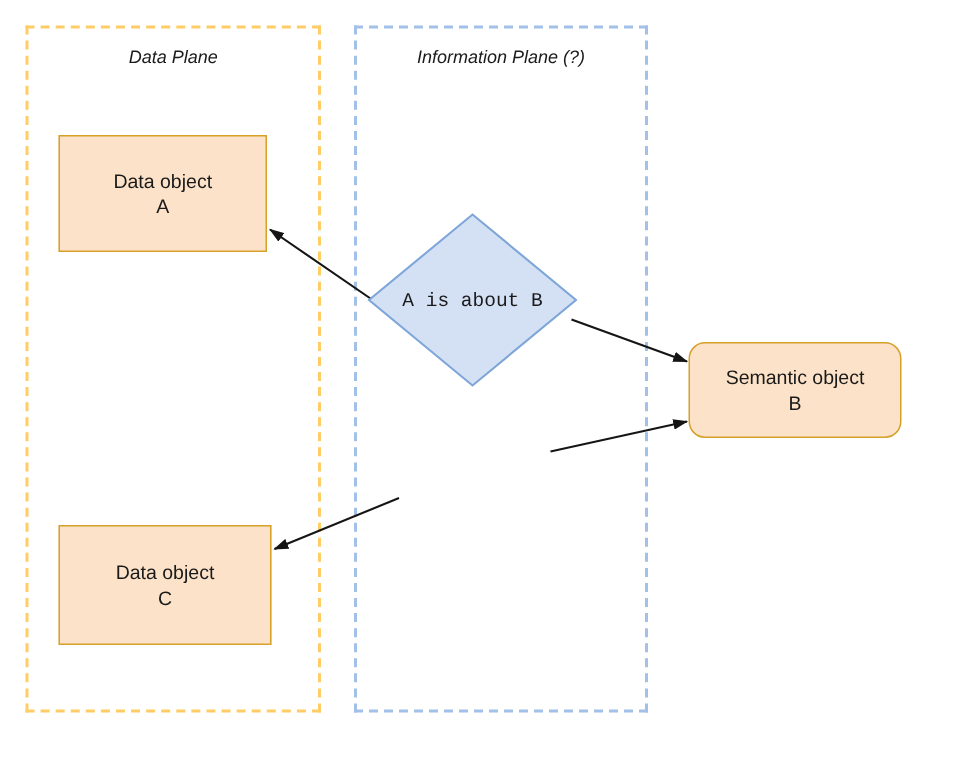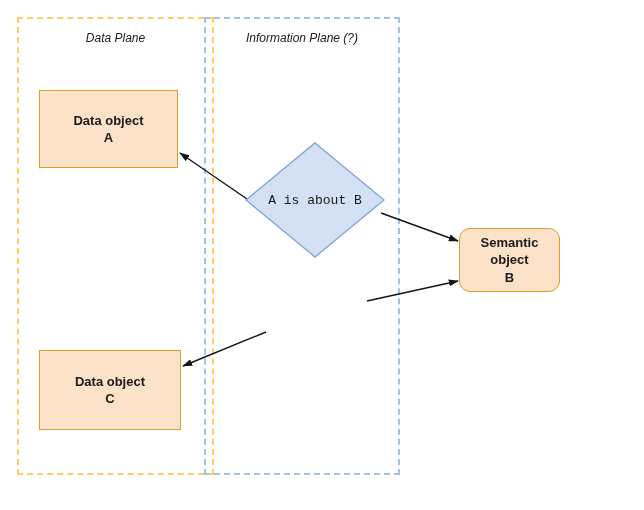--- a/index.html
+++ b/index.html
@@ -49,21 +49,20 @@
     position: absolute;
     box-sizing: border-box;
     display: flex;
     align-items: center;
     justify-content: center;
     text-align: center;
     font-size: 13px;
     line-height: 1.32;
     color: #1a1a1a;
     font-family: "Liberation Sans", sans-serif;
-    font-weight: bold;
   }
   .box-rect {
     background: #fbe2c8;
     border: 1.5px solid #d6a029;
   }
   .box-round {
     background: #fbe2c8;
     border: 1.5px solid #d6a029;
     border-radius: 11px;
   }
@@ -111,21 +110,21 @@
 </style>
 </head>
 <body>
 
 <div id="canvas">
 
   <div class="lane lane-yellow" style="left:17px; top:17px; width:197px; height:458px;">
     <span class="lane-title">Data Plane</span>
   </div>
 
-  <div class="lane lane-blue" style="left:204px; top:17px; width:196px; height:458px;">
+  <div class="lane lane-blue" style="left:236px; top:17px; width:196px; height:458px;">
     <span class="lane-title">Information Plane (?)</span>
   </div>
 
 
   <svg id="edges" viewBox="0 0 644 510" xmlns="http://www.w3.org/2000/svg">
     <defs>
       <marker id="arrowhead" markerWidth="10" markerHeight="7" refX="9.2" refY="3.5" orient="auto" markerUnits="userSpaceOnUse">
         <polygon points="0 0, 10 3.5, 0 7" fill="#151515"></polygon>
       </marker>
     </defs>
@@ -142,21 +141,21 @@
   <div class="node box-rect" style="left:39px; top:90px; width:139px; height:78px;">
     <span class="node-label">Data object
 A</span>
   </div>
 
   <div class="node box-rect" style="left:39px; top:350px; width:142px; height:80px;">
     <span class="node-label">Data object
 C</span>
   </div>
 
-  <div class="node box-round" style="left:459px; top:228px; width:101px; height:64px;">
+  <div class="node box-round" style="left:459px; top:228px; width:142px; height:64px;">
     <span class="node-label">Semantic object
 B</span>
   </div>
 
   <div class="diamond-wrap" style="left:245px; top:142px; width:140px; height:116px;">
     <svg width="140" height="116" viewBox="0 0 140 116" xmlns="http://www.w3.org/2000/svg">
       <polygon points="70,1 139,58 70,115 1,58" fill="#d4e1f5" stroke="#7ea6d9" stroke-width="1.4"></polygon>
     </svg>
     <span class="diamond-label">A is about B</span>
   </div>

